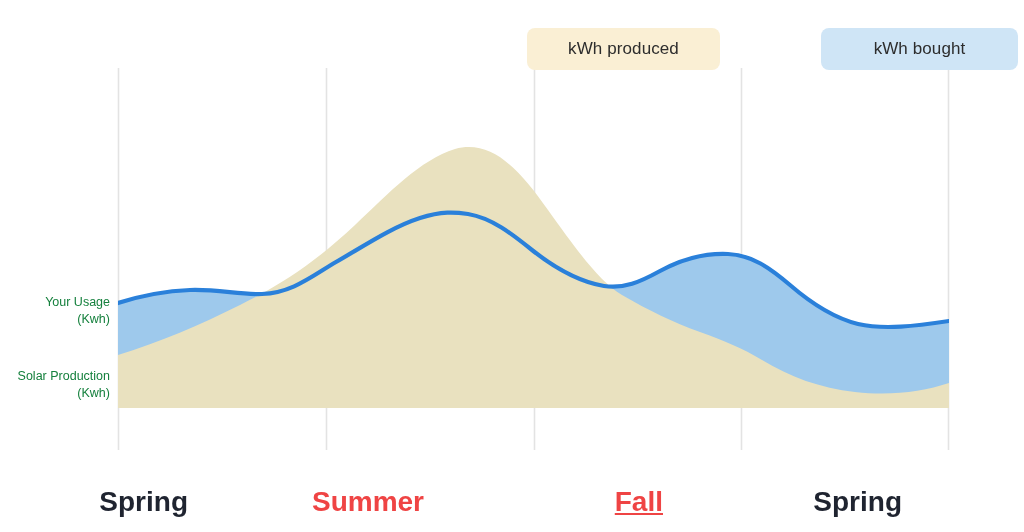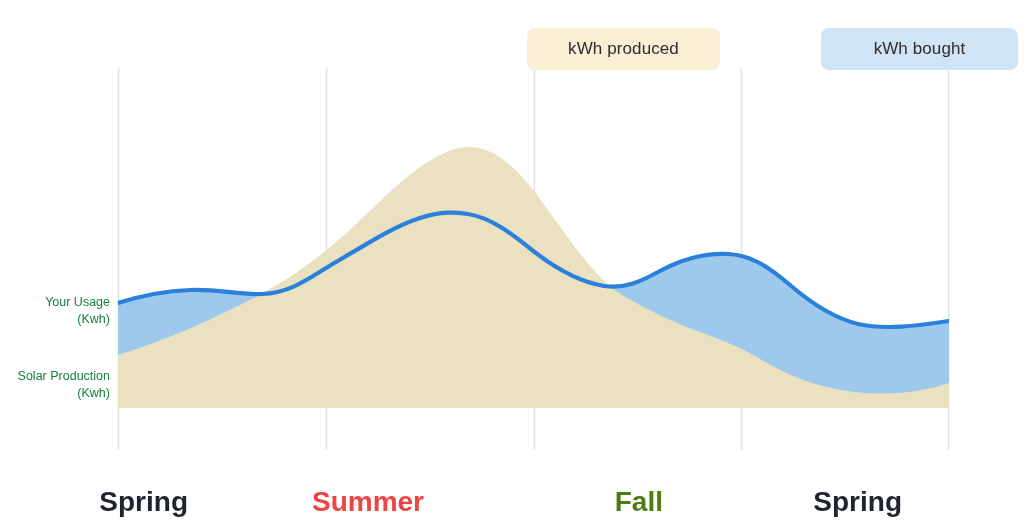--- a/index.html
+++ b/index.html
@@ -175,16 +175,16 @@
     <span class="unit">(Kwh)</span>
   </div>
 
   <div class="series-label" id="label-solar">
     <span>Solar Production</span>
     <span class="unit">(Kwh)</span>
   </div>
 
   <div class="season-label" id="season-spring" style="color: rgb(31, 36, 48);">Spring</div>
   <div class="season-label" id="season-summer" style="color: #ef4444;">Summer</div>
-  <div class="season-label" id="season-fall" style="color: #4d7c0f;">Fall</div>
+  <div class="season-label" id="season-fall" style="color: #ef4444; text-decoration: underline;">Fall</div>
   <div class="season-label" id="season-winter" style="color: rgb(31, 36, 48);">Spring</div>
 
 </div>
 
 </body></html>

